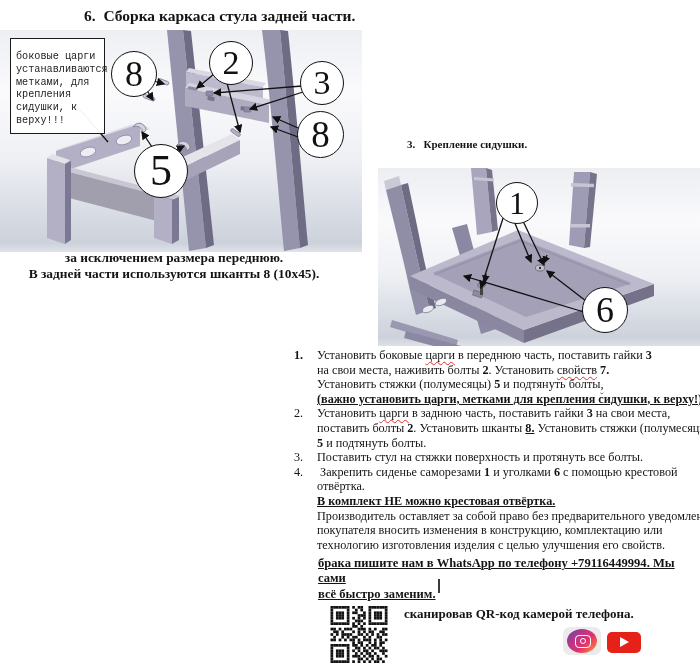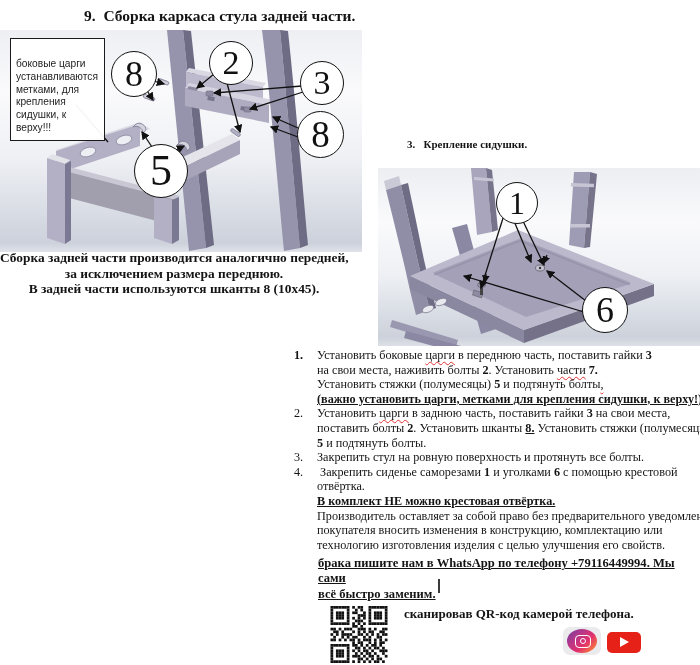--- a/index.html
+++ b/index.html
@@ -11,22 +11,22 @@
 
   
   .d1{left:0;top:30px;width:362px;height:222px;
       background:linear-gradient(180deg,#edeff3 0%,#fafafc 28%,#eef0f4 58%,#ccd1db 96%,#e0e3e9 100%);}
   .d2{left:378px;top:168px;width:322px;height:178px;
       background:linear-gradient(180deg,#eceef2 0%,#fafafc 30%,#eef0f4 60%,#ccd1db 95%,#dde0e6 100%);}
   .d1 svg,.d2 svg{position:absolute;left:0;top:0;}
 
   .notebox{position:absolute;left:10px;top:8px;width:84px;
       border:1.3px solid #1a1a1a;background:rgba(255,255,255,.96);
-      font-family:Liberation Sans, sans-serif;font-size:10.2px;line-height:12.8px;
-      padding:19px 4px 5px 5px;color:#1d1d1d;}
+      font-family:Liberation Mono, monospace;font-size:10.2px;line-height:12.8px;
+      padding:12px 4px 5px 5px;color:#1d1d1d;}
 
   .callout{position:absolute;background:#fff;border:1.7px solid #111;border-radius:50%;
       display:flex;align-items:center;justify-content:center;line-height:1;
       font-family:"Liberation Serif",serif;color:#111;z-index:5;}
   .c8a{left:111px;top:21px;width:44px;height:44px;font-size:36px;}
   .c2 {left:209px;top:11px;width:42px;height:42px;font-size:34px;}
   .c3 {left:300px;top:31px;width:42px;height:42px;font-size:34px;}
   .c8b{left:297px;top:81px;width:45px;height:45px;font-size:37px;}
   .c5 {left:134px;top:114px;width:52px;height:52px;font-size:44px;}
   .c1 {left:118px;top:14px;width:40px;height:40px;font-size:32px;}
@@ -63,21 +63,21 @@
 
   .yt{left:607px;top:632px;width:34px;height:21px;background:var(--youtube_red,#e62117);border-radius:5px;}
   .yt .tri{position:absolute;left:13px;top:5px;width:0;height:0;
       border-left:9px solid #fff;border-top:5.5px solid transparent;border-bottom:5.5px solid transparent;}
 </style>
 </head>
 <body>
 
 <div class="page">
 
-  <div class="abs h2">9.  Сборка каркаса стула задней части.</div>
+  <div class="abs h2">6.  Сборка каркаса стула задней части.</div>
 
   <div class="abs d1">
     <svg width="362" height="222" viewBox="0 0 362 222">
       <defs>
         <marker id="arr" viewBox="0 0 10 10" refX="8.5" refY="5" markerWidth="6.5" markerHeight="6.5" orient="auto-start-reverse">
           <path d="M0,0L10,5L0,10z" fill="#111"></path>
         </marker>
       </defs>
 
       <polygon points="167,0 183,0 206,218 189,221" fill="#9693ac"></polygon>
@@ -153,21 +153,20 @@
       </div>
     <div class="callout c8b">
         <span>8</span>
       </div>
     <div class="callout c5">
         <span>5</span>
       </div>
   </div>
 
   <div class="abs caption">
-      <div class="tline"><span>Сборка задней части производится аналогично передней,</span></div>
       <div class="tline"><span>за исключением размера переднюю.</span></div>
       <div class="tline"><span>В задней части используются шканты </span><span class="b">8</span><span> (10x45).</span></div>
     </div>
 
   <div class="abs h3">3.   Крепление сидушки.</div>
 
   <div class="abs d2">
     <svg width="322" height="178" viewBox="0 0 322 178">
       <defs>
         <marker id="arr2" viewBox="0 0 10 10" refX="8.5" refY="5" markerWidth="6.5" markerHeight="6.5" orient="auto-start-reverse">
@@ -224,37 +223,37 @@
     <div class="callout c6">
         <span>6</span>
       </div>
   </div>
 
   <div class="abs steps">
     <div class="step">
       <span class="marker b">1.</span>
       <div class="slines">
           <div class="tline"><span>Установить боковые </span><span class="w">царги</span><span> в переднюю часть, поставить гайки </span><span class="b">3</span></div>
-          <div class="tline"><span>на свои места, наживить болты </span><span class="b">2</span><span>. Установить </span><span class="w">части</span><span> </span><span class="b">7.</span></div>
+          <div class="tline"><span>на свои места, наживить болты </span><span class="b">2</span><span>. Установить </span><span class="w">свойств</span><span> </span><span class="b">7.</span></div>
           <div class="tline"><span>Установить стяжки (полумесяцы) </span><span class="b">5</span><span> и подтянуть болты</span><span class="w">,</span></div>
           <div class="tline"><span class="b u">(важно установить царги, метками для крепления сидушки, к верху!)</span></div>
         </div>
     </div>
     <div class="step">
       <span class="marker">2.</span>
       <div class="slines">
           <div class="tline"><span>Установить </span><span class="w">царги</span><span> в заднюю часть, поставить гайки </span><span class="b">3</span><span> на свои места,</span></div>
           <div class="tline"><span>поставить болты </span><span class="b">2</span><span>. Установить шканты </span><span class="b u">8.</span><span> Установить стяжки (полумесяцы)</span></div>
           <div class="tline"><span class="b">5</span><span> и подтянуть болты.</span></div>
         </div>
     </div>
     <div class="step">
       <span class="marker">3.</span>
       <div class="slines">
-          <div class="tline"><span>Закрепить стул на ровную поверхность и протянуть все болты.</span></div>
+          <div class="tline"><span>Поставить стул на стяжки поверхность и протянуть все болты.</span></div>
         </div>
     </div>
     <div class="step">
       <span class="marker">4.</span>
       <div class="slines">
           <div class="tline"><span> Закрепить сиденье саморезами </span><span class="b">1</span><span> и уголками </span><span class="b">6</span><span> с помощью крестовой</span></div>
           <div class="tline"><span>отвёртка.</span></div>
           <div class="tline"><span class="b u">В комплект НЕ можно крестовая отвёртка.</span></div>
           <div class="tline"><span>Производитель оставляет за собой право без предварительного уведомления</span></div>
           <div class="tline"><span>покупателя вносить изменения в конструкцию, комплектацию или</span></div>

